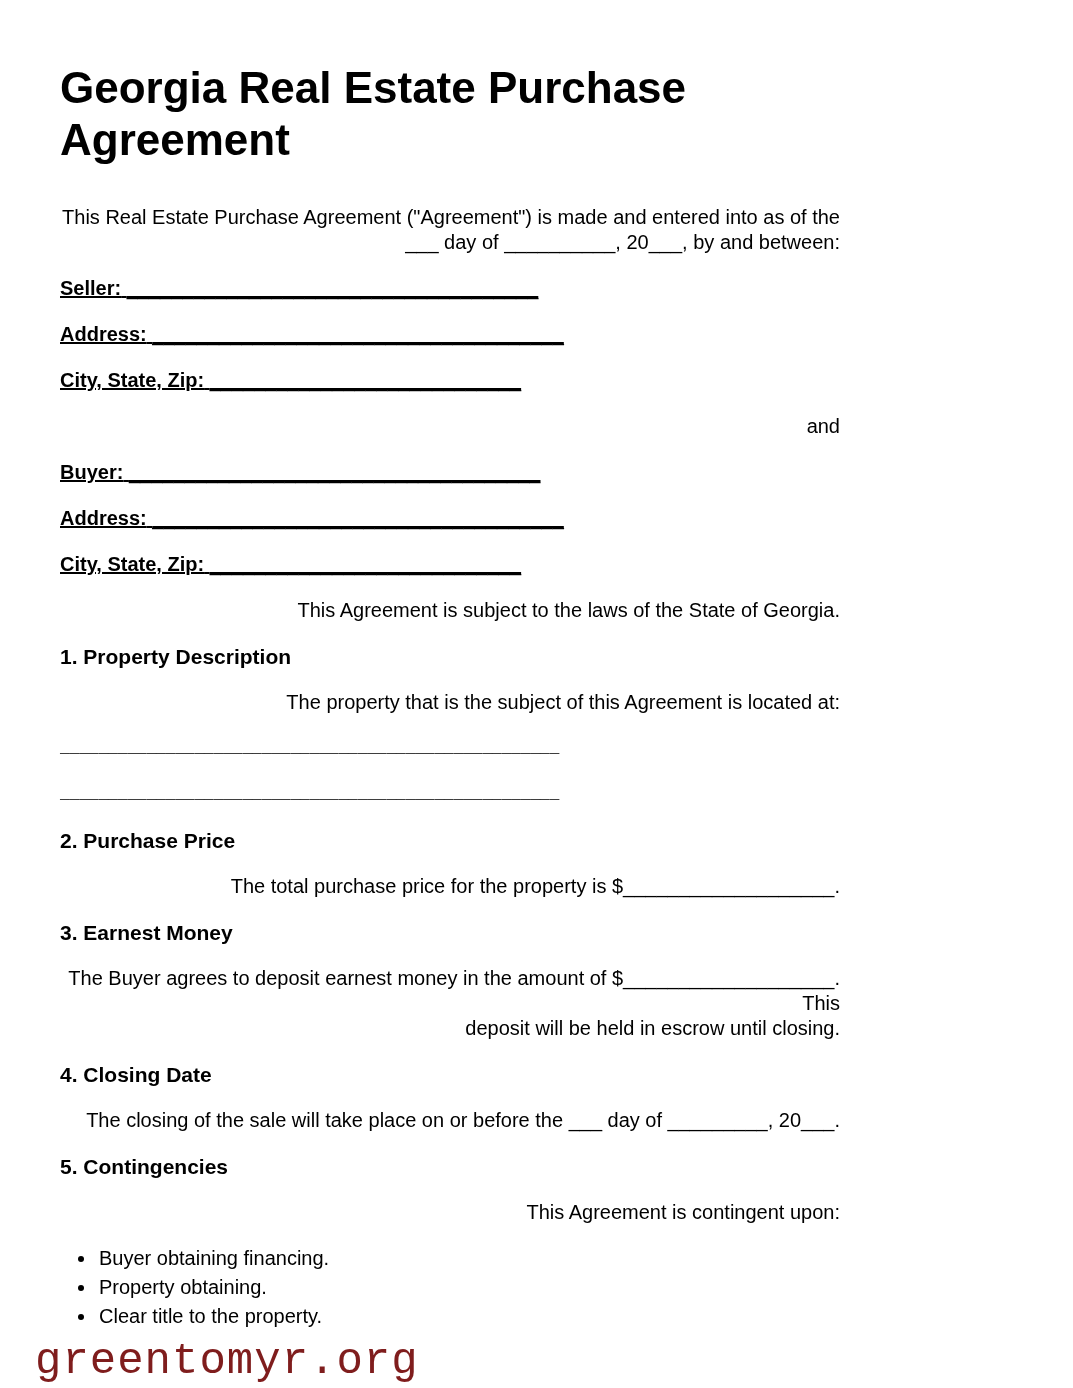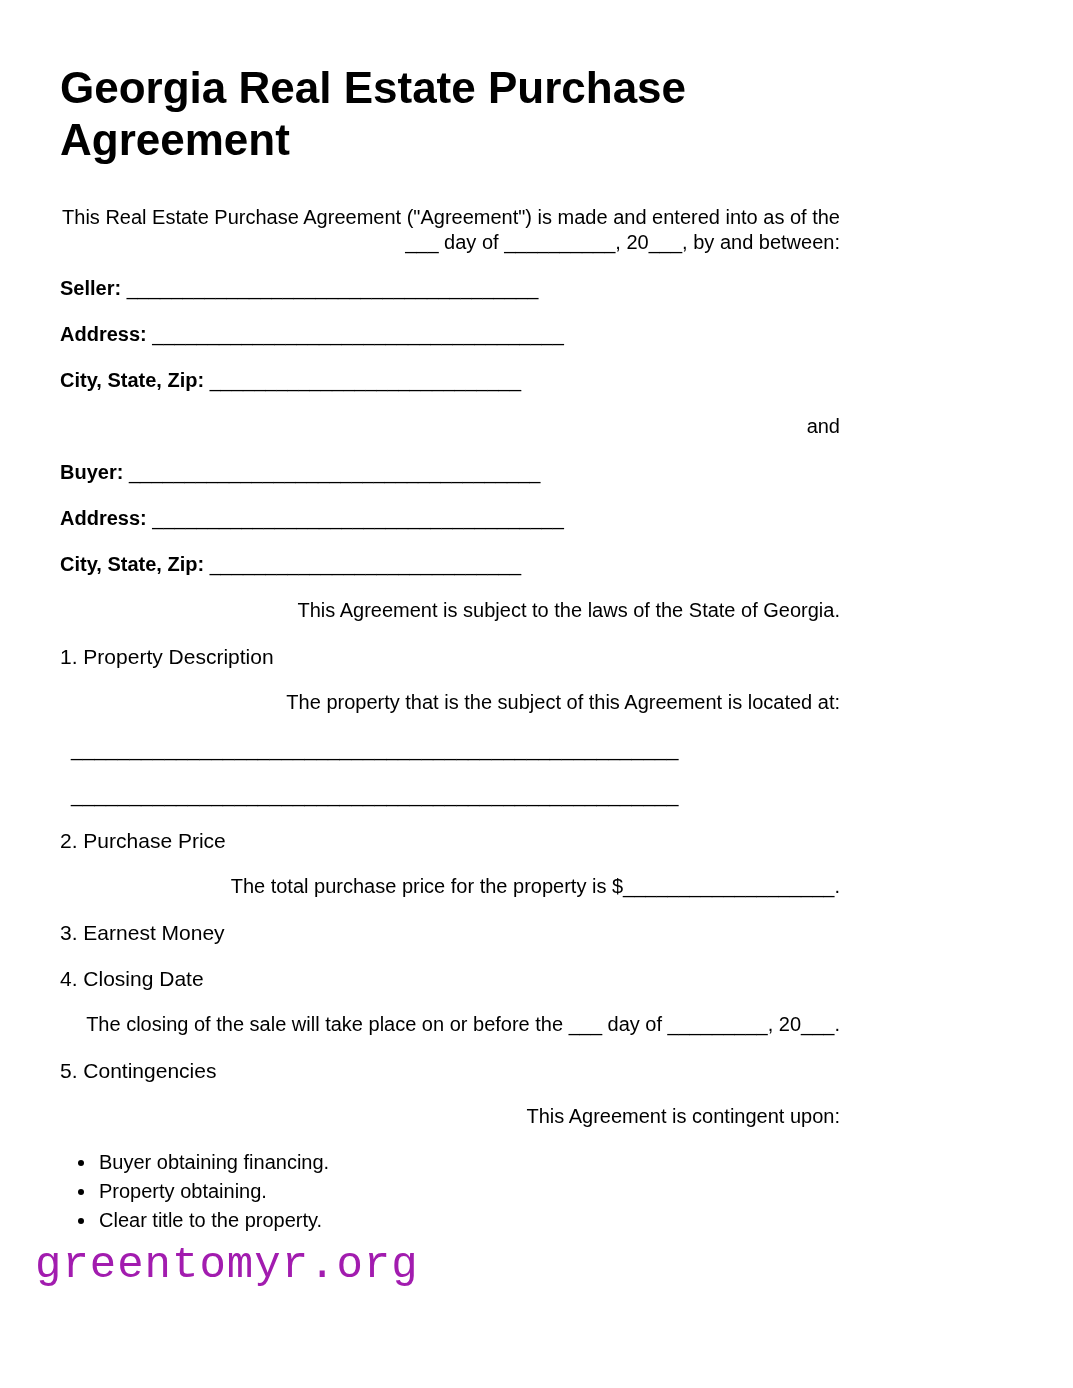--- a/index.html
+++ b/index.html
@@ -29,52 +29,54 @@
     margin: 0 0 21px 0;
     font-size: 20px;
     line-height: 25px;
     white-space: pre-line;
     text-align: right;
   }
   h2.section-heading {
     margin: 0 0 21px 0;
     font-size: 21px;
     line-height: 25px;
-    font-weight: normal;
+    font-weight: bold;
   }
   p.field-line {
     margin: 0 0 21px 0;
     font-size: 20px;
     line-height: 25px;
+    text-decoration: underline;
   }
   p.field-line b {
     font-weight: bold;
   }
   p.blank-line {
-    margin: 0 0 21px 11px;
-    font-size: 21px;
+    margin: 0 0 21px 0;
+    font-size: 16px;
     line-height: 25px;
+    font-family: Liberation Mono, monospace;
   }
   ul.contingency-list {
     margin: 0;
     padding: 0 0 0 33px;
     font-size: 20px;
     line-height: 25px;
     list-style-type: disc;
   }
   ul.contingency-list li {
     margin: 4px;
     padding-left: 2px;
   }
   .watermark {
     margin: 6px 0 0 -25px;
     font-family: "Liberation Mono", "DejaVu Sans Mono", monospace;
     font-size: 44px;
     line-height: 52px;
-    color: #a21caf;
+    color: #7f1d1d;
     letter-spacing: 1px;
   }
 </style>
 </head>
 <body>
 
 <div class="page">
 
   <h1 class="doc-title">Georgia Real Estate Purchase Agreement</h1>
 
@@ -99,20 +101,22 @@
 
   <h2 class="section-heading">1. Property Description</h2>
   <p class="body-text">The property that is the subject of this Agreement is located at:</p>
   <p class="blank-line">____________________________________________________</p>
   <p class="blank-line">____________________________________________________</p>
 
   <h2 class="section-heading">2. Purchase Price</h2>
   <p class="body-text">The total purchase price for the property is $___________________.</p>
 
   <h2 class="section-heading">3. Earnest Money</h2>
+  <p class="body-text">The Buyer agrees to deposit earnest money in the amount of $___________________. This
+deposit will be held in escrow until closing.</p>
 
   <h2 class="section-heading">4. Closing Date</h2>
   <p class="body-text">The closing of the sale will take place on or before the ___ day of _________, 20___.</p>
 
   <h2 class="section-heading">5. Contingencies</h2>
   <p class="body-text">This Agreement is contingent upon:</p>
 
   <ul class="contingency-list">
     <li>Buyer obtaining financing.</li>
     <li>Property obtaining.</li>

